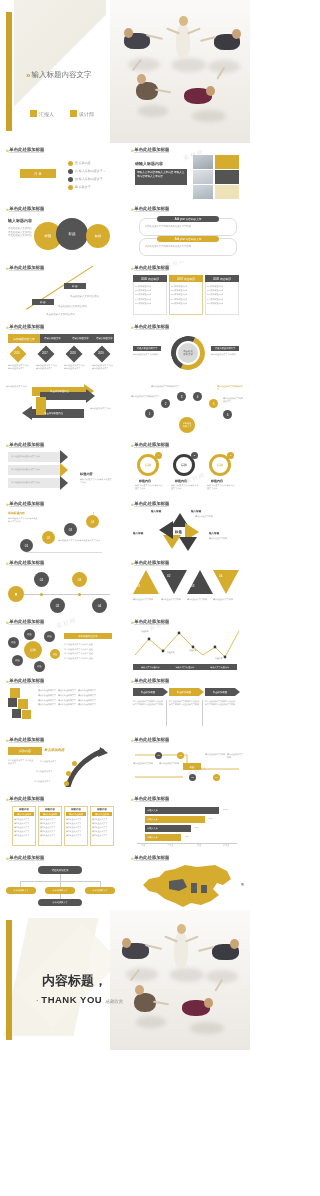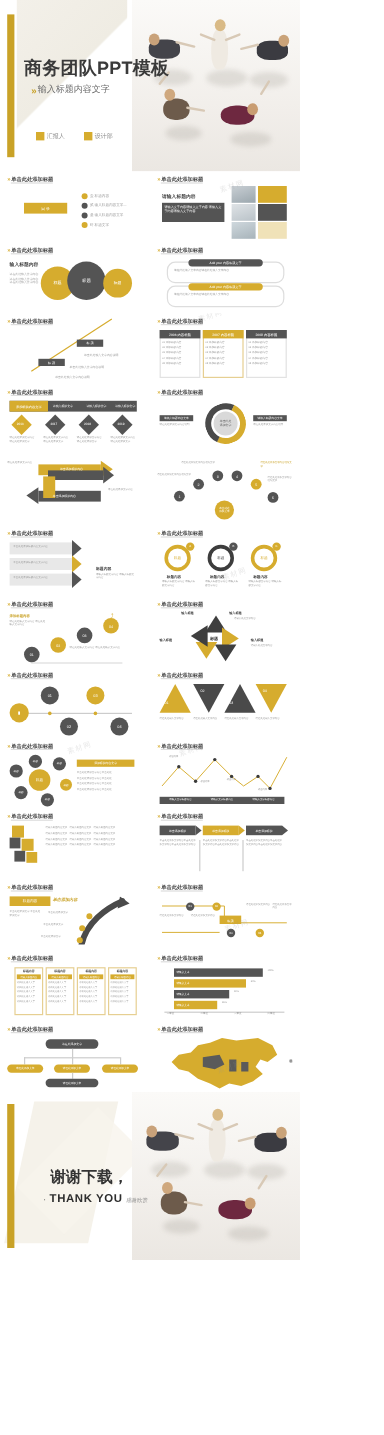--- a/index.html
+++ b/index.html
@@ -116,21 +116,20 @@
       </div>
 
       <div class="shadow" style="left:82px;top:110px;width:34px;height:12px;"></div>
       <div class="person">
         <div class="p-body" style="left:74px;top:88px;width:28px;height:16px;background:#6e2840;border-radius:45%;"></div>
         <div class="p-head" style="left:96px;top:86px;width:9px;height:10px;background:#c99d72;"></div>
         <div class="p-arm" style="left:104px;top:72px;width:14px;height:2.4px;transform:rotate(-58deg);"></div>
       </div>
     </div>
 
-    <div class="cover-title">商务团队PPT模板</div>
     <div class="cover-sub">
       <span class="chev">»</span>
       <span class="txt">输入标题内容文字</span>
     </div>
     <div class="cover-tags">
       <span class="tag">
         <span class="box"></span>
         <span class="lab">汇报人</span>
       </span>
       <span class="tag">
@@ -846,21 +845,21 @@
         <div class="p-arm" style="left:43px;top:92px;width:16px;height:2.4px;transform:rotate(10deg);"></div>
       </div>
       <div class="shadow" style="left:80px;top:112px;width:34px;height:12px;"></div>
       <div class="person">
         <div class="p-body" style="left:72px;top:90px;width:28px;height:16px;background:#6e2840;border-radius:45%;"></div>
         <div class="p-head" style="left:94px;top:88px;width:9px;height:10px;background:#c99d72;"></div>
         <div class="p-arm" style="left:102px;top:74px;width:14px;height:2.4px;transform:rotate(-58deg);"></div>
       </div>
     </div>
 
-    <div class="cl-title">谢谢下载，</div>
+    <div class="cl-title">内容标题，</div>
     <div class="cl-sub">
       <span class="dot">·</span>
       <span class="en">THANK YOU</span>
       <span class="cn">感谢欣赏</span>
     </div>
   </div>
 
 </div>
 
 </body></html>

